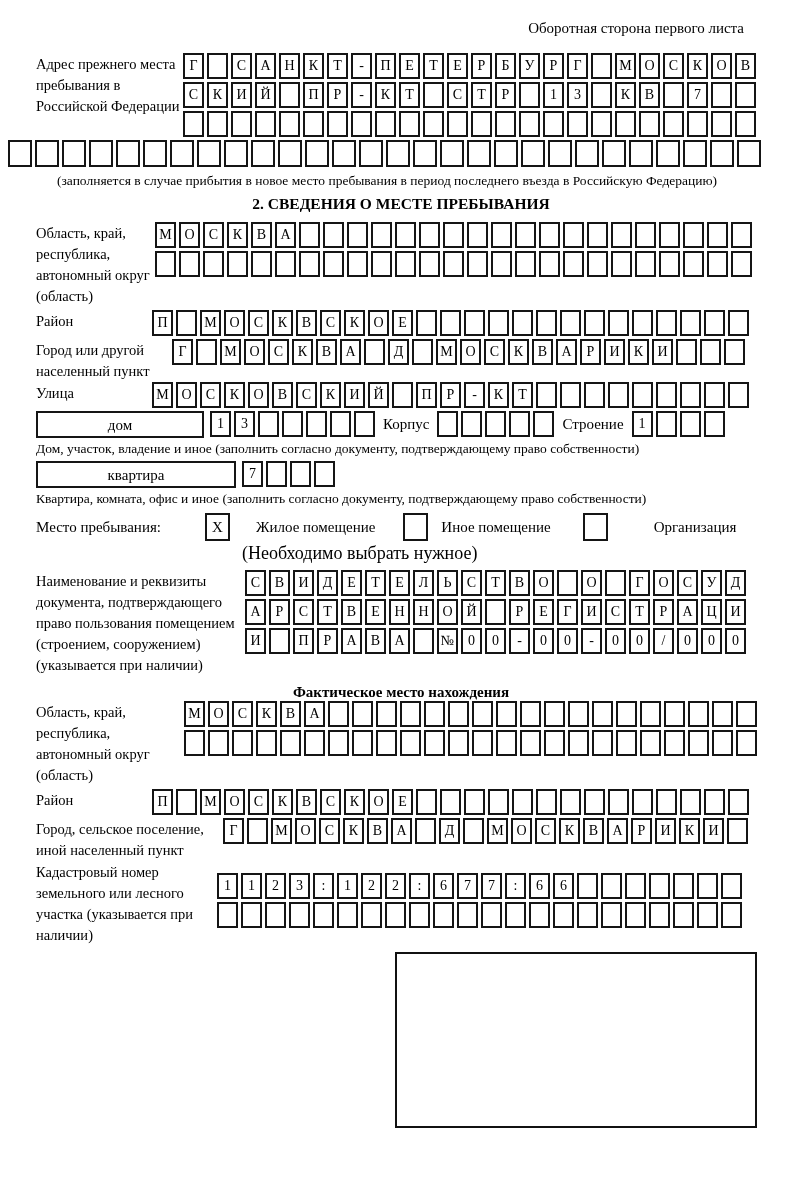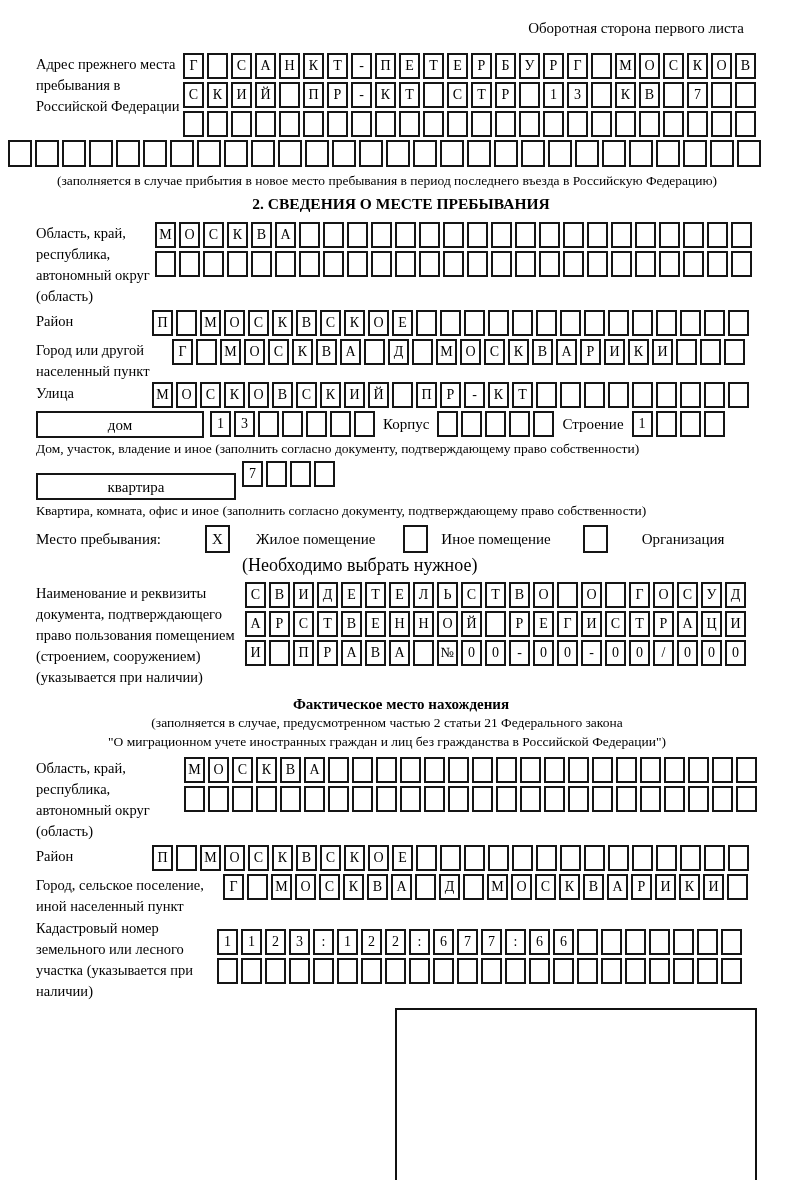--- a/index.html
+++ b/index.html
@@ -35,21 +35,21 @@
   .note{ font-size:13.5px; line-height:17px; }
   .note.center{ text-align:center; }
 
   .sec-title{ text-align:center; font-size:15.5px; font-weight:bold; margin:6px 0 9px 0; }
 
   .bigbox{
     border:2px solid #151515; height:27px; text-align:center;
     font-size:15px; line-height:24px; flex:0 0 auto; background:#fff;
   }
   .bb-dom{ width:168px; margin-right:6px; }
-  .bb-kv{ width:200px; margin-right:6px;margin-top:12px; }
+  .bb-kv{ width:200px; margin-right:6px; }
   .inl-lbl{ font-size:15px; line-height:27px; margin:0 8px; flex:0 0 auto; }
 
   .mesto{ display:flex; align-items:center; margin:6px 0 2px 0;gap:13px; }
   .mesto .mlabel{ font-size:15px; width:138px; }
   .chk{
     display:inline-block; width:25px; height:28px; border:2px solid #151515;
     font-size:15px; line-height:24px; text-align:center; flex:0 0 auto; background:#fff;
   }
   .mopt{ font-size:15px; }
   .mesto-note{ margin:1px 0 6px 206px; font-size:18px; }
@@ -381,21 +381,21 @@
   </div>
   <div class="note mb5">Квартира, комната, офис и иное (заполнить согласно документу, подтверждающему право собственности)</div>
 
   <div class="mesto">
     <div class="mlabel">Место пребывания:</div>
     <span class="chk" style="margin-left:18px">X</span>
     <span class="mopt" style="margin-left:13px">Жилое помещение</span>
     <span class="chk" style="margin-left:15px"></span>
     <span class="mopt" style="margin-left:0">Иное помещение</span>
     <span class="chk" style="margin-left:19px"></span>
-    <span class="mopt" style="margin-left:21px">Организация</span>
+    <span class="mopt" style="margin-left:33px">Организация</span>
   </div>
   <div class="mesto-note">(Необходимо выбрать нужное)</div>
 
   <div class="frow mb2">
     <div class="flabel w209">Наименование и реквизиты документа, подтверждающего право пользования помещением (строением, сооружением) (указывается при наличии)</div>
     <div class="gcol">
       <div class="grid">
           <span class="cell">С</span>
           <span class="cell">В</span>
           <span class="cell">И</span>
@@ -461,24 +461,20 @@
           <span class="cell">0</span>
           <span class="cell">/</span>
           <span class="cell">0</span>
           <span class="cell">0</span>
           <span class="cell">0</span>
         </div>
     </div>
   </div>
 
   <div class="fact-title">Фактическое место нахождения</div>
-  <div class="fact-note fullbleed">
-    <div>(заполняется в случае, предусмотренном частью 2 статьи 21 Федерального закона</div>
-    <div>"О миграционном учете иностранных граждан и лиц без гражданства в Российской Федерации")</div>
-  </div>
 
   <div class="frow">
     <div class="flabel w148">Область, край, республика, автономный округ (область)</div>
     <div class="gcol">
       <div class="grid">
           <span class="cell">М</span>
           <span class="cell">О</span>
           <span class="cell">С</span>
           <span class="cell">К</span>
           <span class="cell">В</span>

